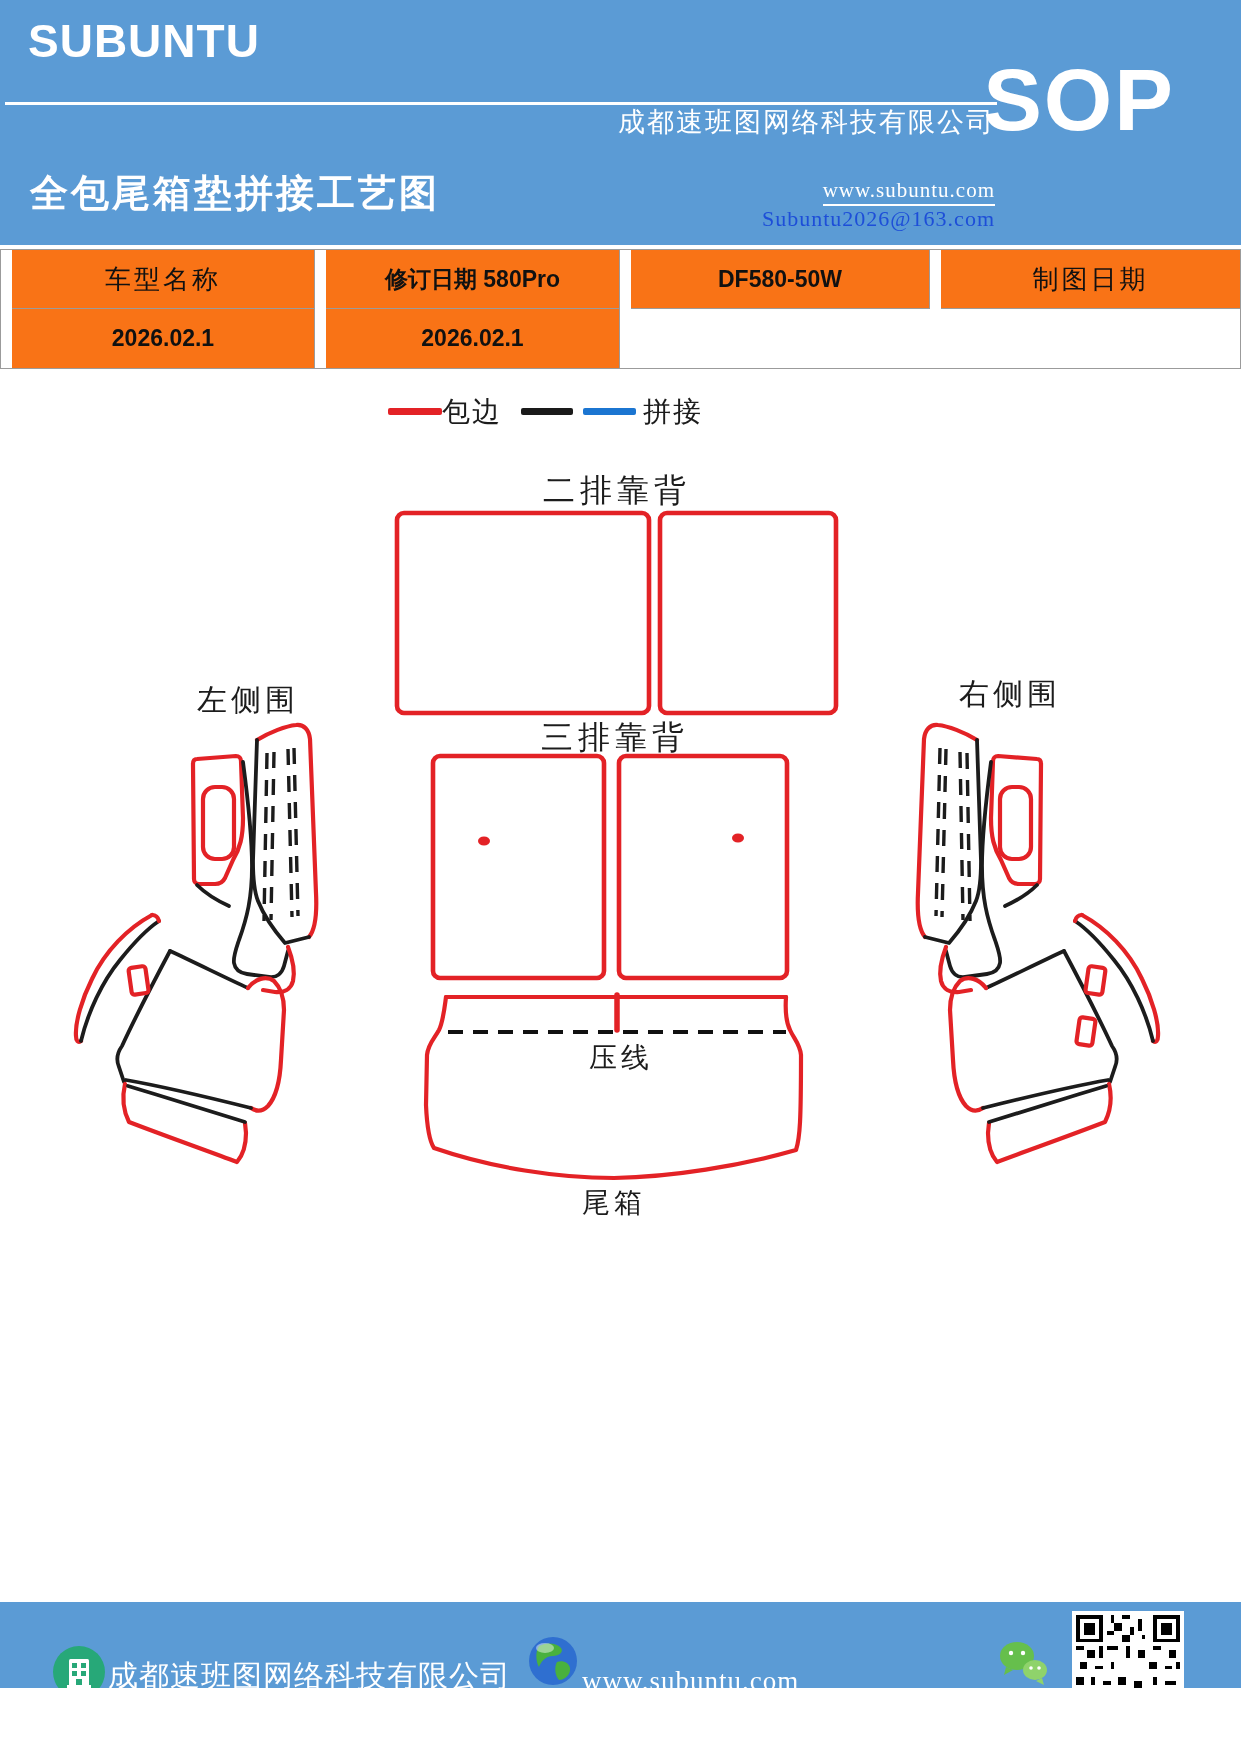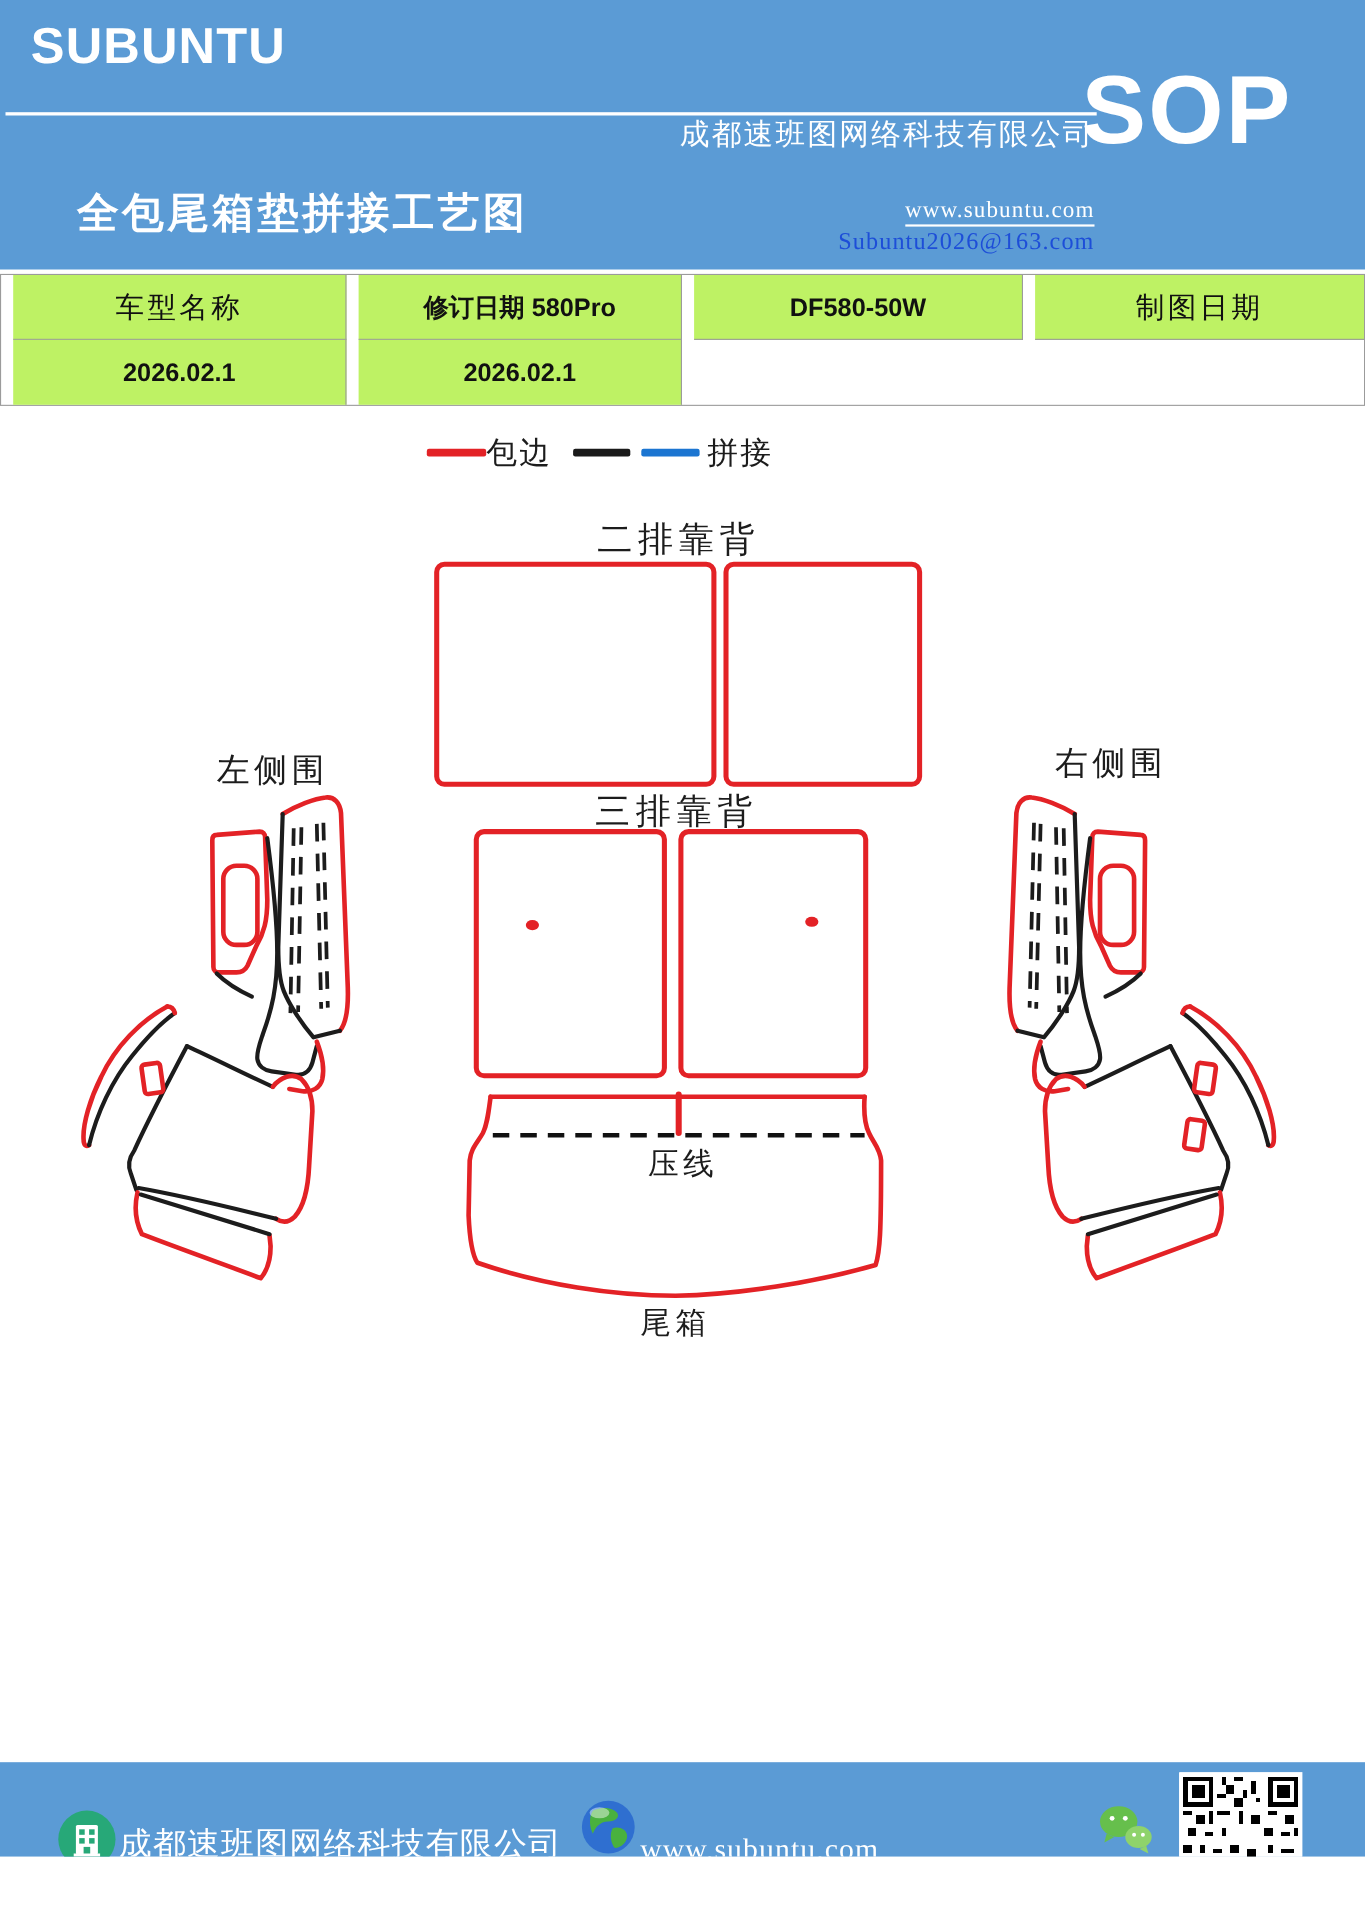--- a/index.html
+++ b/index.html
@@ -5,35 +5,35 @@
   html,body{margin:0;padding:0;background:#ffffff;}
   .page{position:relative;width:1241px;height:1688px;background:#ffffff;overflow:hidden;
         font-family:"Liberation Serif","DejaVu Serif",serif;}
   .abs{position:absolute;}
 
   
   .header-band{left:0;top:0;width:1241px;height:245px;background:#5b9bd5;}
   .brand{left:28px;top:14px;color:#ffffff;font-family:"Liberation Sans","DejaVu Sans",sans-serif;
          font-weight:900;font-size:46px;letter-spacing:1px;}
   .header-rule{left:5px;top:102px;width:992px;height:3px;background:#ffffff;}
-  .doc-title{left:30px;top:168px;color:#ffffff;font-size:38px;font-weight:600;letter-spacing:3px;margin-left:40px;}
+  .doc-title{left:30px;top:168px;color:#ffffff;font-size:38px;font-weight:600;letter-spacing:3px;}
   .header-company{right:246px;top:104px;color:#ffffff;font-size:27px;letter-spacing:2px;}
   .header-www{right:246px;top:178px;color:#ffffff;font-size:21px;letter-spacing:1px;
               border-bottom:2px solid #ffffff;padding-bottom:1px;text-decoration:none;}
   .header-email{right:246px;top:206px;color:#1d4ed8;font-size:22px;letter-spacing:1px;}
   .sop{right:66px;top:56px;color:#ffffff;font-family:"Liberation Sans","DejaVu Sans",sans-serif;
        font-weight:800;font-size:88px;letter-spacing:2px;line-height:1;}
 
   
   .info-table{left:0;top:249px;width:1239px;display:grid;
               grid-template-columns:314px 305px 310px 310px;grid-template-rows:59px 59px;
               border:1px solid #9b9b9b;}
   .info-table .cell{display:flex;align-items:center;justify-content:center;
                     border-right:1px solid #9b9b9b;border-bottom:1px solid #9b9b9b;
-                    color:#111;background:#bef264;margin-left:11px;}
+                    color:#111;background:#f97316;margin-left:11px;}
   .info-table .cell:nth-child(4n){border-right:none;font-family:Liberation Mono, monospace;}
   .info-table .cell:nth-child(n+5){border-bottom:none;}
   .cell-label{font-size:26px;letter-spacing:3px;}
   .cell-value{font-family:"Liberation Sans","DejaVu Sans",sans-serif;font-size:23px;font-weight:600;}
 
   
   .swatch{height:7px;border-radius:2px;}
   .legend-label{font-size:28px;color:#1c1c1c;letter-spacing:2px;}
 
   

